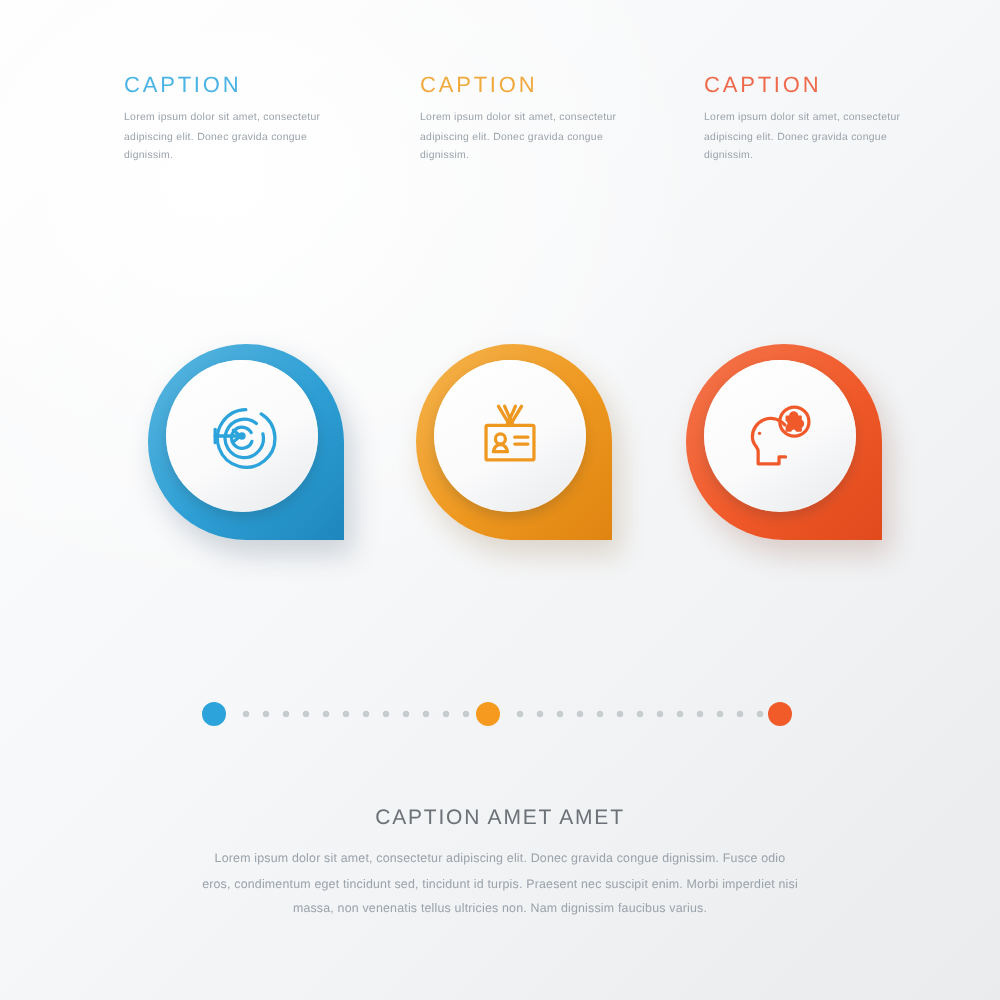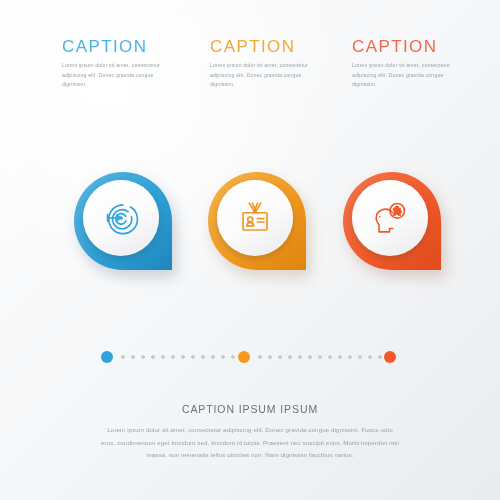--- a/index.html
+++ b/index.html
@@ -26,21 +26,21 @@
   
   .caption-col {
     position: absolute;
     width: 108px;
   }
   .caption-col.c1 { left: 62px;  top: 38px; }
   .caption-col.c2 { left: 210px; top: 38px; }
   .caption-col.c3 { left: 352px; top: 38px; }
 
   .caption-title {
-    font-size: 17px;
+    font-size: 11px;
     letter-spacing: 1.4px;
     font-weight: 400;
     margin: 0 0 6px 0;
     line-height: 1;
   }
   .caption-col.c1 .caption-title { color: #4ab3e4; }
   .caption-col.c2 .caption-title { color: #f0a93c; }
   .caption-col.c3 .caption-title { color: #ef6a4c; }
 
   .caption-body {
@@ -216,17 +216,17 @@
 
   <div class="timeline">
     <div class="tl-dot d1"></div>
     <div class="tl-track t1"></div>
     <div class="tl-dot d2"></div>
     <div class="tl-track t2"></div>
     <div class="tl-dot d3"></div>
   </div>
 
   <div class="footer">
-    <div class="footer-title">CAPTION IPSUM IPSUM</div>
+    <div class="footer-title">CAPTION AMET AMET</div>
     <div class="footer-body">Lorem ipsum dolor sit amet, consectetur adipiscing elit. Donec gravida congue dignissim. Fusce odio eros, condimentum eget tincidunt sed, tincidunt id turpis. Praesent nec suscipit enim. Morbi imperdiet nisi massa, non venenatis tellus ultricies non. Nam dignissim faucibus varius.</div>
   </div>
 
 </div>
 
 </body></html>

